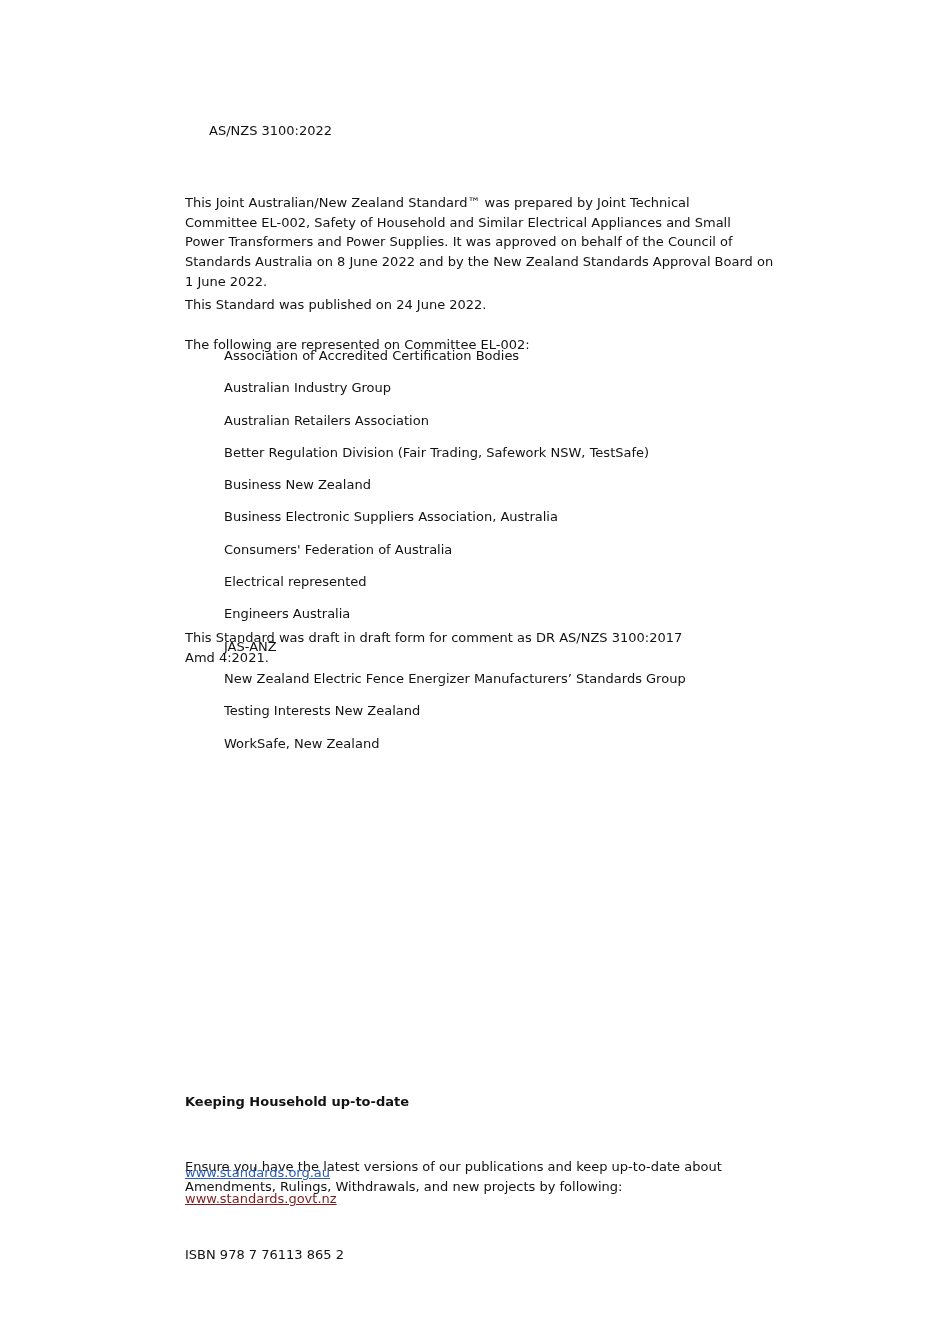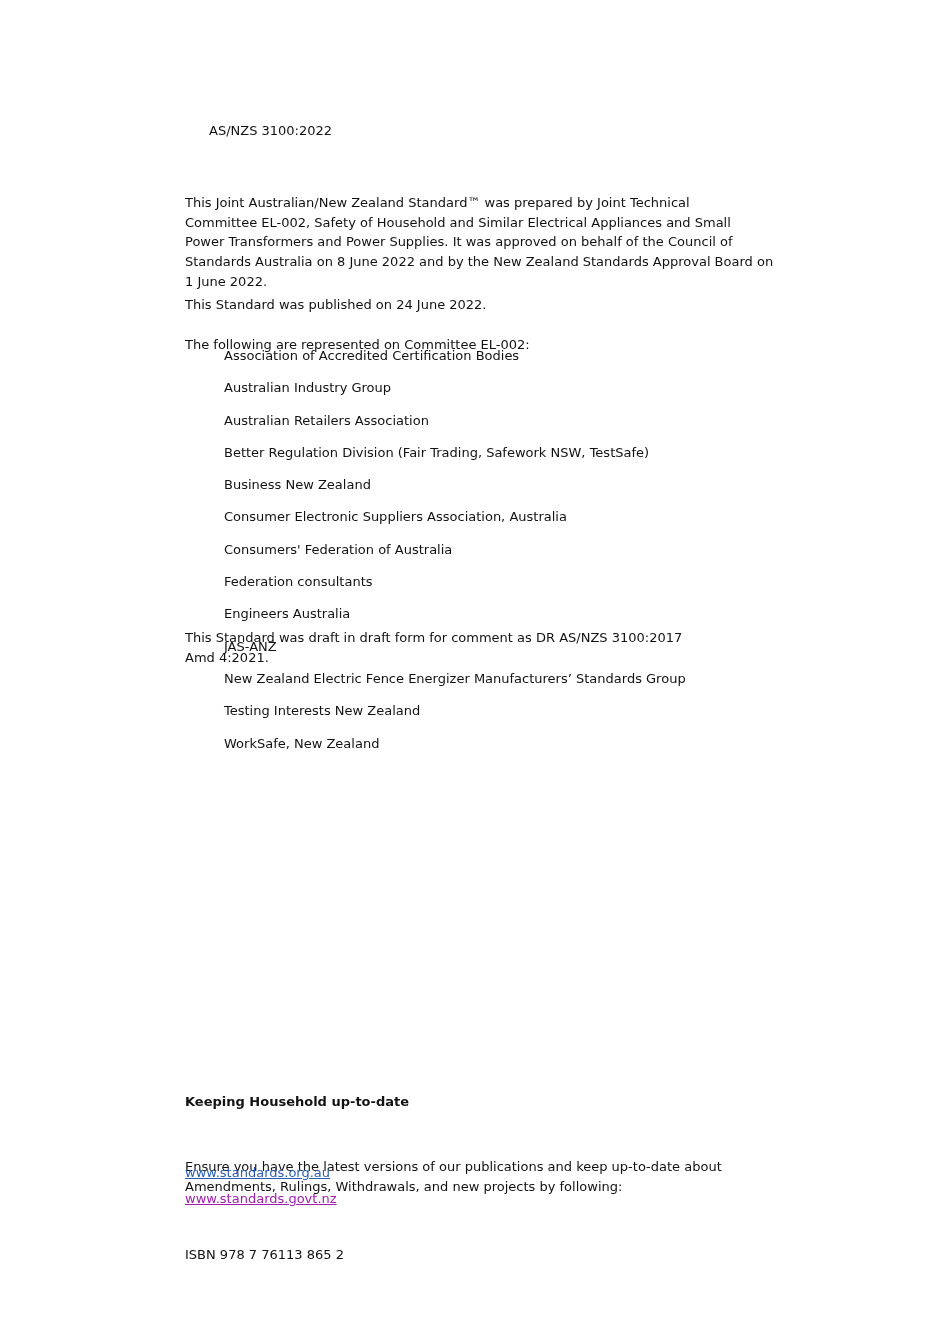--- a/index.html
+++ b/index.html
@@ -75,37 +75,37 @@
   <div class="block para" style="top:256px">This Standard was published on 24 June 2022.</div>
 
   <div class="block para" style="top:296px">The following are represented on Committee EL-002:</div>
 
   <ul class="block committee-list" style="top:316px">
     <li>Association of Accredited Certification Bodies</li>
     <li>Australian Industry Group</li>
     <li>Australian Retailers Association</li>
     <li>Better Regulation Division (Fair Trading, Safework NSW, TestSafe)</li>
     <li>Business New Zealand</li>
-    <li>Consumer Electronic Suppliers Association, Australia</li>
+    <li>Business Electronic Suppliers Association, Australia</li>
     <li>Consumers' Federation of Australia</li>
-    <li>Federation consultants</li>
+    <li>Electrical represented</li>
     <li>Engineers Australia</li>
     <li>JAS-ANZ</li>
     <li>New Zealand Electric Fence Energizer Manufacturers’ Standards Group</li>
     <li>Testing Interests New Zealand</li>
     <li>WorkSafe, New Zealand</li>
   </ul>
 
   <div class="block para" style="top:589px">This Standard was draft in draft form for comment as DR AS/NZS 3100:2017
 Amd 4:2021.</div>
 
   <div class="block bold-heading" style="top:1093px">Keeping Household up-to-date</div>
 
   <div class="block para" style="top:1118px">Ensure you have the latest versions of our publications and keep up-to-date about
 Amendments, Rulings, Withdrawals, and new projects by following:</div>
 
   <a class="block doc-link" style="top: 1164px; color: rgb(43, 92, 179);" href="#">www.standards.org.au</a>
 
-  <a class="block doc-link" style="top: 1190px; color: #a21caf;" href="#">www.standards.govt.nz</a>
+  <a class="block doc-link" style="top: 1190px; color: #7f1d1d;" href="#">www.standards.govt.nz</a>
 
   <div class="block isbn" style="top:1246px">ISBN 978 7 76113 865 2</div>
 
 </div>
 
 </body></html>

